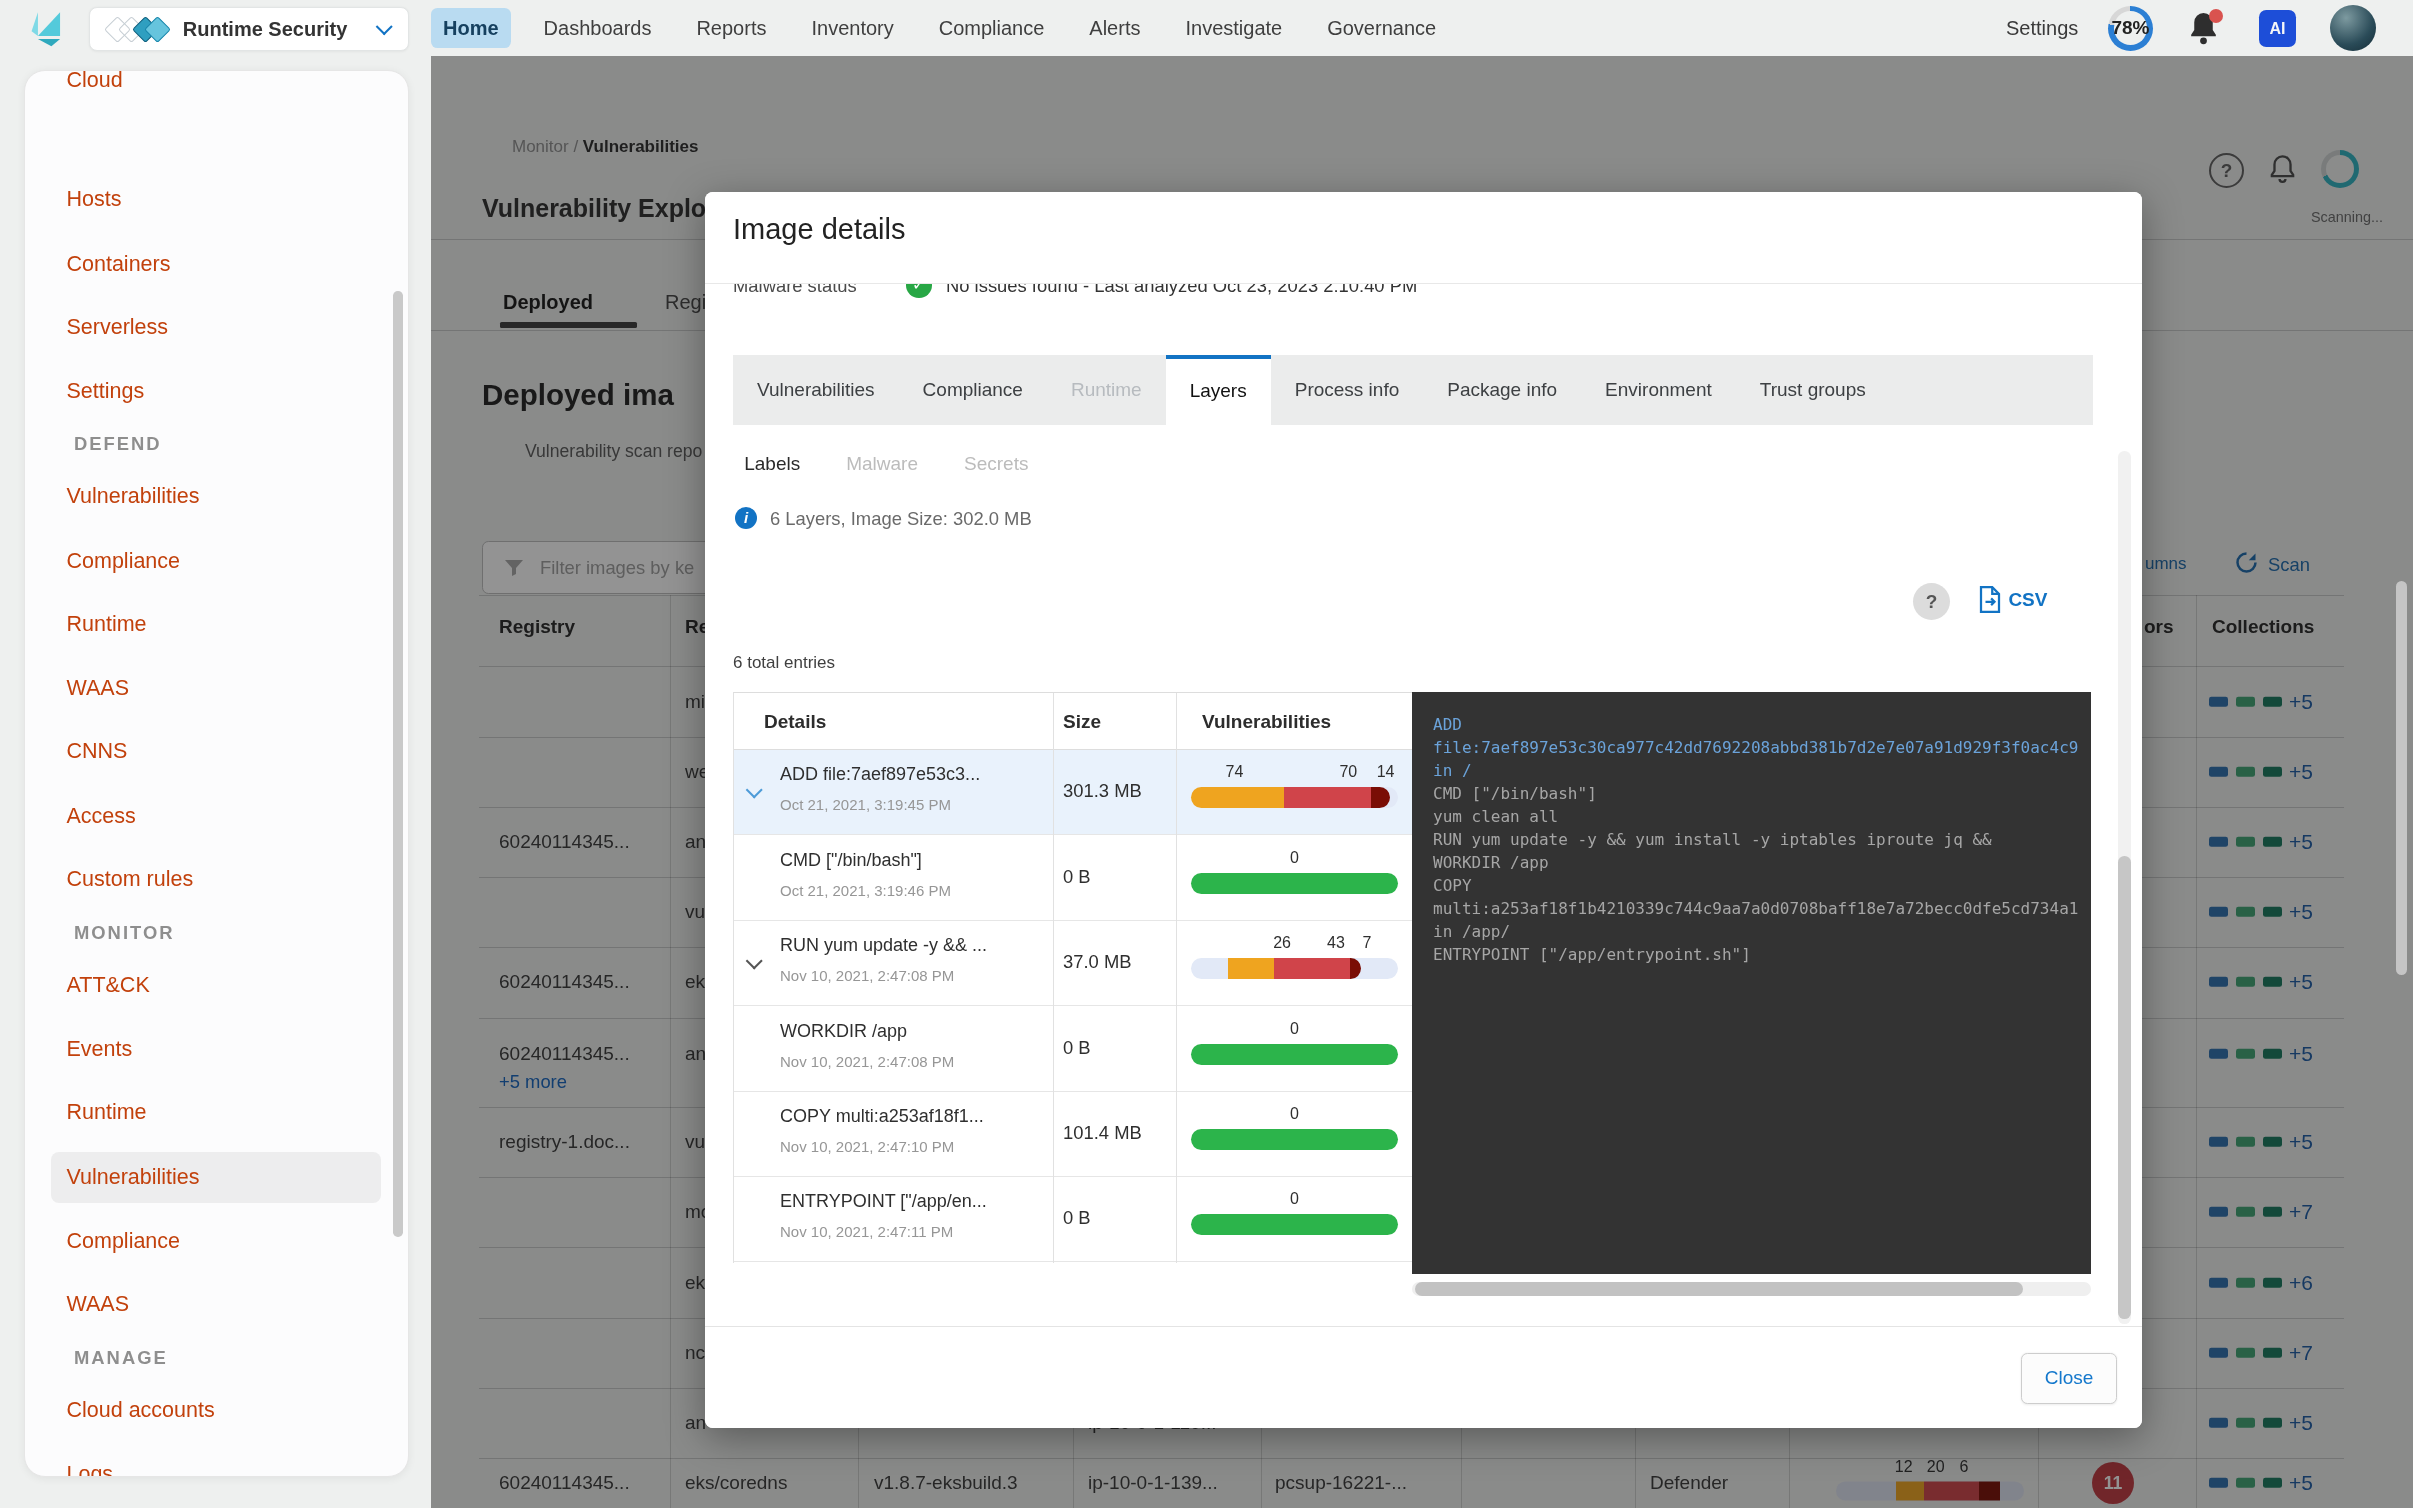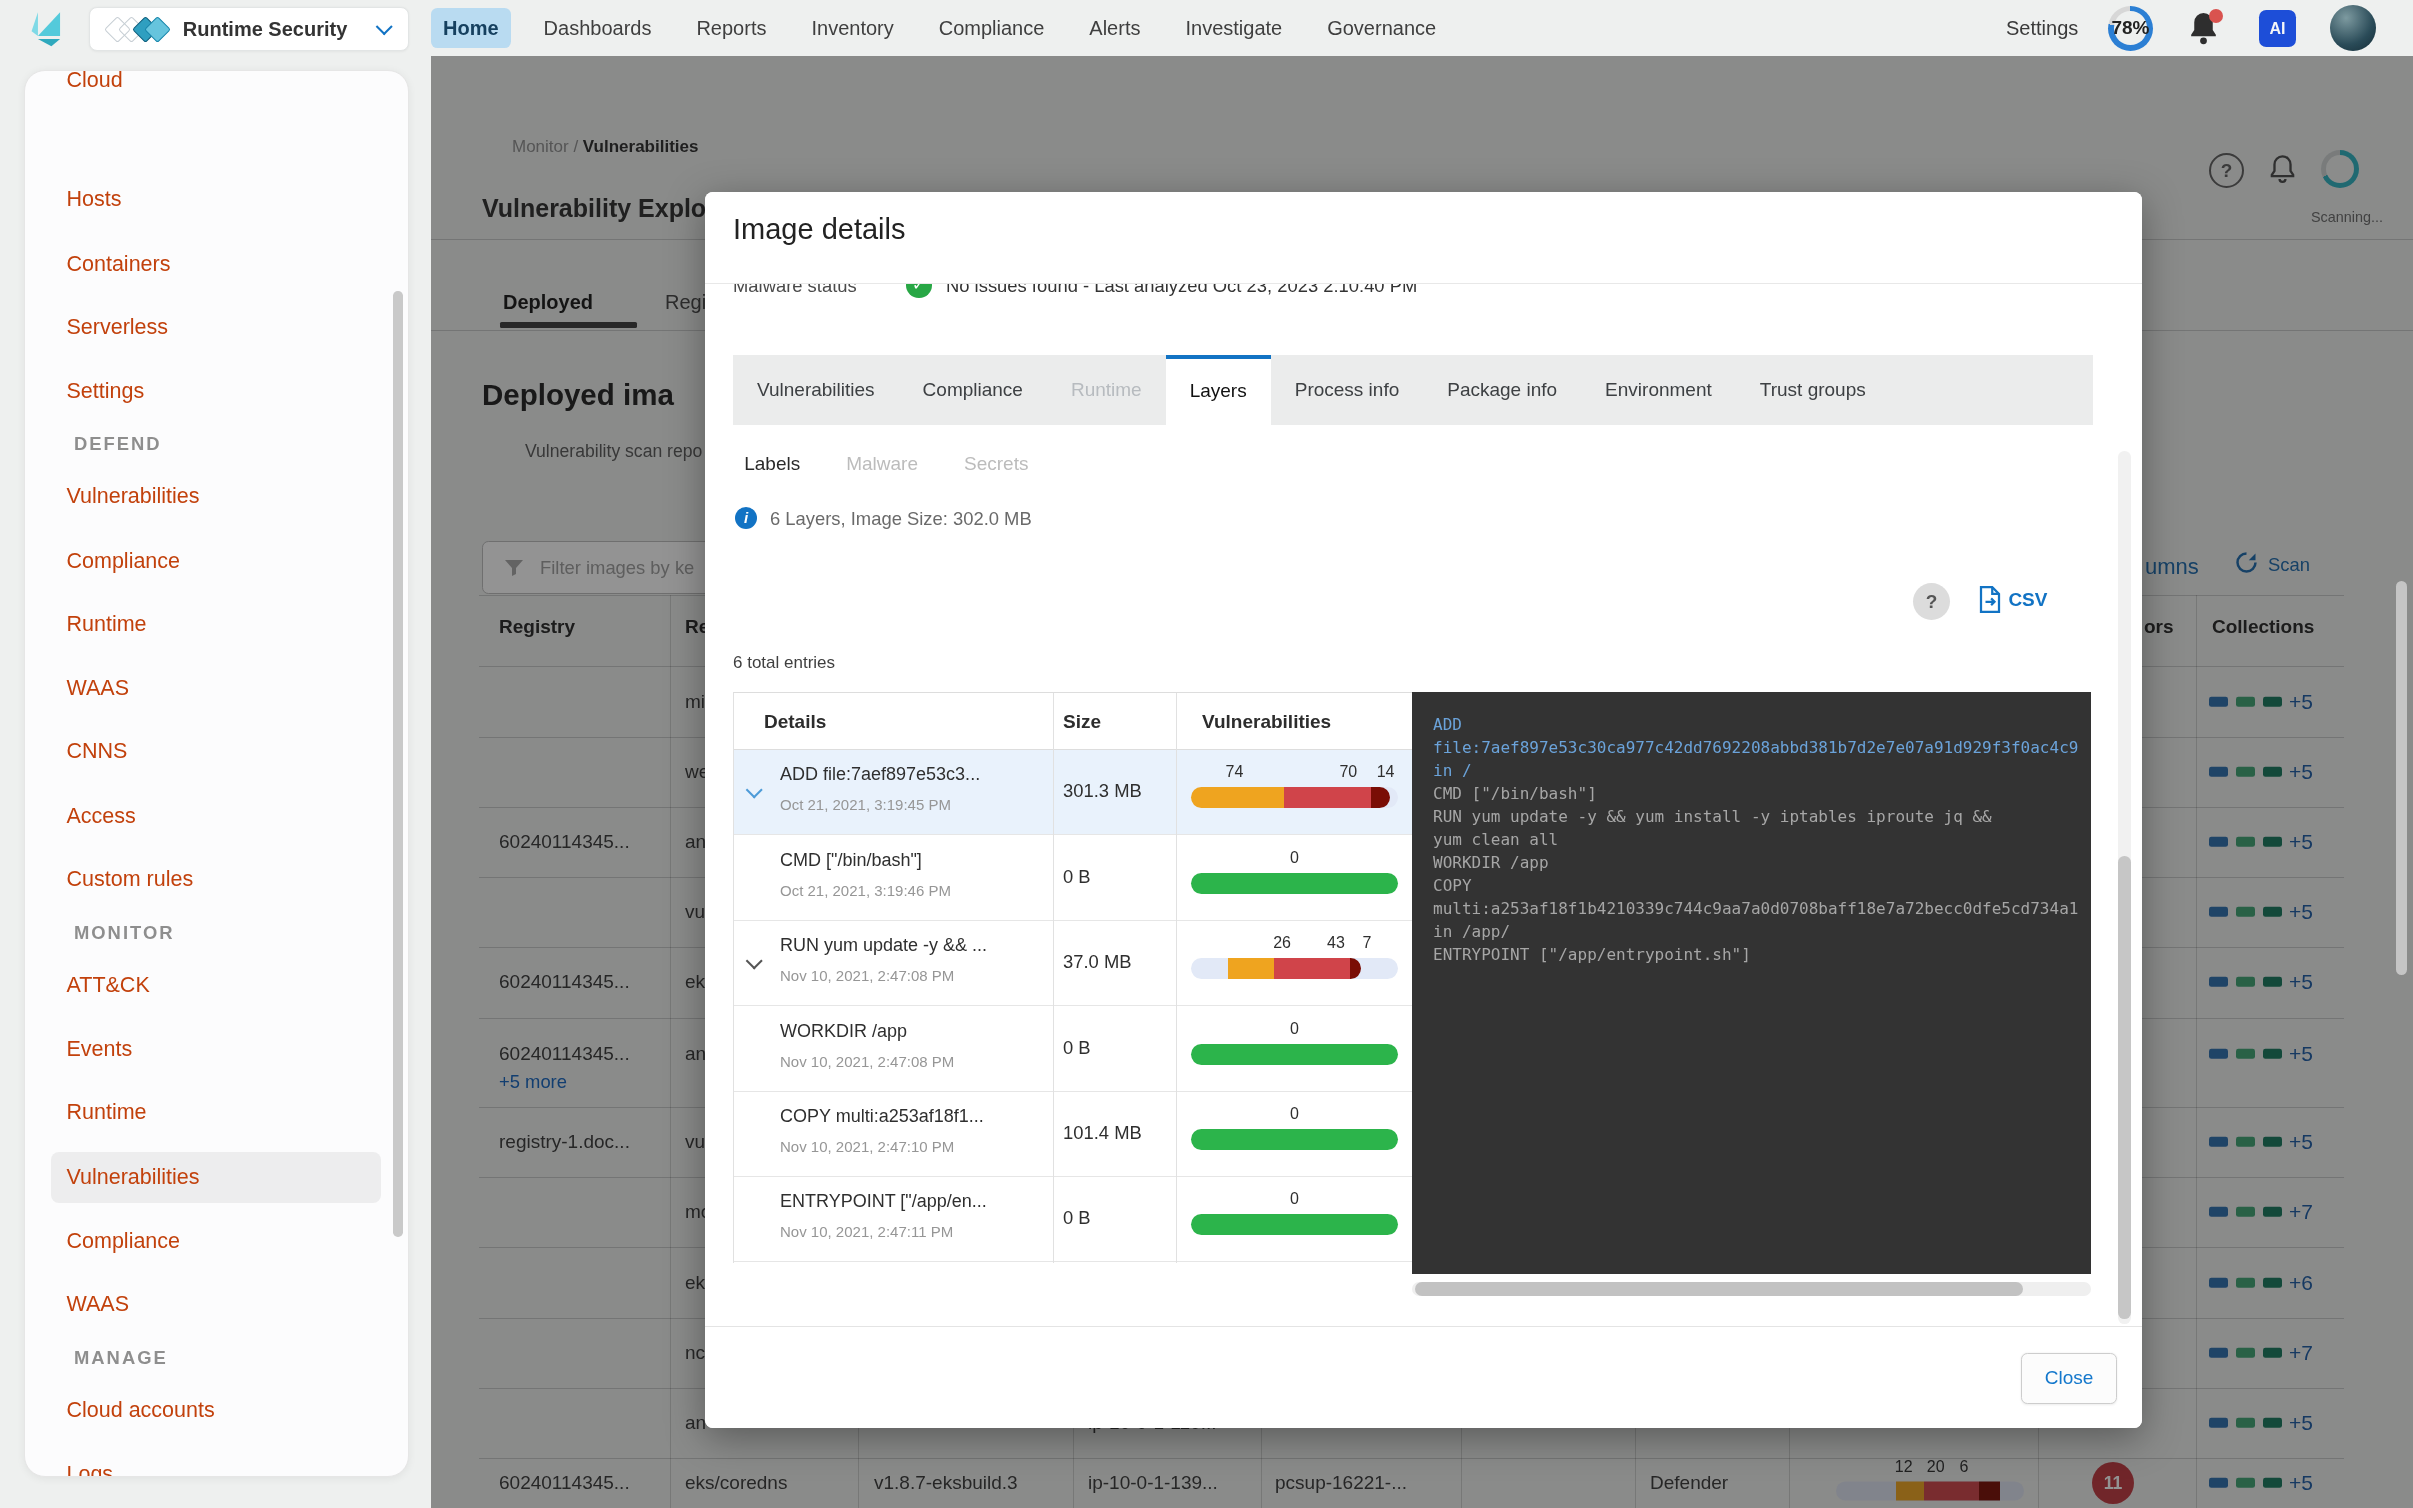--- a/index.html
+++ b/index.html
@@ -61,21 +61,21 @@
   #bg-help{position:absolute;left:2209px;top:153px;width:35px;height:35px;border:2.4px solid #5f5f5f;border-radius:50%;
       box-sizing:border-box;display:flex;align-items:center;justify-content:center;font-size:19px;font-weight:600;color:#5f5f5f;}
   #bg-bell{position:absolute;left:2265px;top:152px;width:35px;height:35px;}
   #bg-spinner{position:absolute;left:2321px;top:150px;width:38px;height:38px;border-radius:50%;
       background:conic-gradient(#2fb3c2 0 68%,#cfd4d4 68% 100%);}
   #bg-spinner div{position:absolute;inset:4.8px;border-radius:50%;background:#f1f2f1;}
   #bg-scanning{position:absolute;left:2311px;top:209px;font-size:14.4px;color:#6b6b6b;}
   #bg-filter{position:absolute;left:482px;top:541px;width:814px;height:53px;background:#fff;
       border:0.8px solid #bdbdbd;border-radius:6.4px;box-sizing:border-box;}
   #bg-filter .ph{position:absolute;left:57px;top:0;line-height:51px;font-size:18.4px;color:#9e9e9e;}
-  #bg-columns{position:absolute;left:2145px;top:554px;font-size:22px;color:#1d6aad;}
+  #bg-columns{position:absolute;left:2145px;top:554px;font-size:17px;color:#1d6aad;}
   #bg-scan-label{position:absolute;left:2268px;top:554px;font-size:18.4px;color:#1d6aad;}
   #bg-scan-icon{position:absolute;left:2233px;top:549px;width:27px;height:27px;}
   .bg-h{position:absolute;font-size:19px;font-weight:700;color:#272727;}
   .bg-cell{position:absolute;font-size:19px;color:#3a3a3a;transform:translateY(-50%);white-space:nowrap;}
   .bg-link{position:absolute;font-size:18.4px;color:#1565c0;transform:translateY(-50%);}
   .vlineb{position:absolute;width:0.8px;background:rgba(0,0,0,.14);}
   .chip{position:absolute;height:10.4px;width:19px;border-radius:2.4px;transform:translateY(-50%);}
   .chip.c1{background:#2d6fb0;} .chip.c2{background:#3ea474;} .chip.c3{background:#17795d;}
   .chip-plus{position:absolute;font-size:21px;color:#1d5ca6;transform:translateY(-50%);}
   #risk-badge{position:absolute;width:42px;height:42px;border-radius:50%;background:#c13a41;color:#fff;
@@ -500,22 +500,22 @@
       </div>
     <div class="mv" style="left:319px;"></div>
     <div class="mv" style="left:442px;"></div>
   </div>
 
   <div id="mcode">
       <div class="cline hl">ADD</div>
       <div class="cline hl">file:7aef897e53c30ca977c42dd7692208abbd381b7d2e7e07a91d929f3f0ac4c9</div>
       <div class="cline hl">in /</div>
       <div class="cline dim">CMD ["/bin/bash"]</div>
+      <div class="cline dim">yum clean all</div>
       <div class="cline dim">RUN yum update -y &amp;&amp; yum install -y iptables iproute jq &amp;&amp;</div>
-      <div class="cline dim">yum clean all</div>
       <div class="cline dim">WORKDIR /app</div>
       <div class="cline dim">COPY</div>
       <div class="cline dim">multi:a253af18f1b4210339c744c9aa7a0d0708baff18e7a72becc0dfe5cd734a1</div>
       <div class="cline dim">in /app/</div>
       <div class="cline dim">ENTRYPOINT ["/app/entrypoint.sh"]</div>
     </div>
   <div id="mhscroll-track"></div>
   <div id="mhscroll-thumb"></div>
   <div id="mvscroll-track"></div>
   <div id="mvscroll-thumb"></div>

